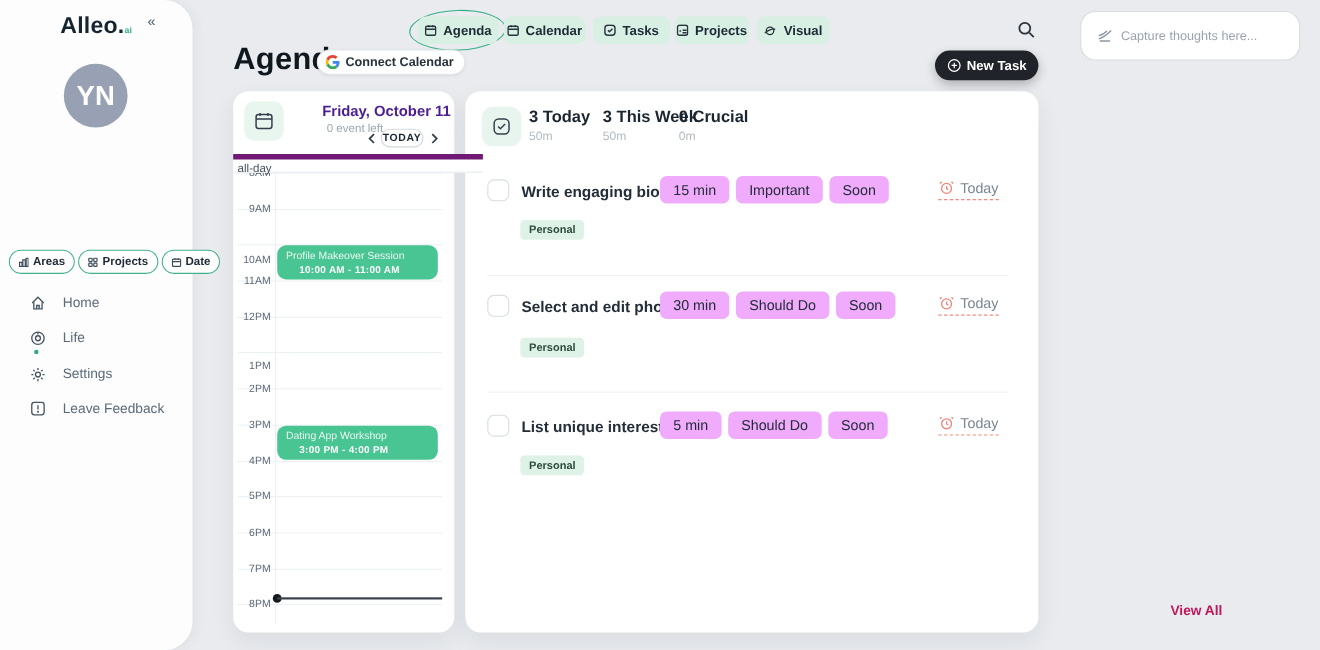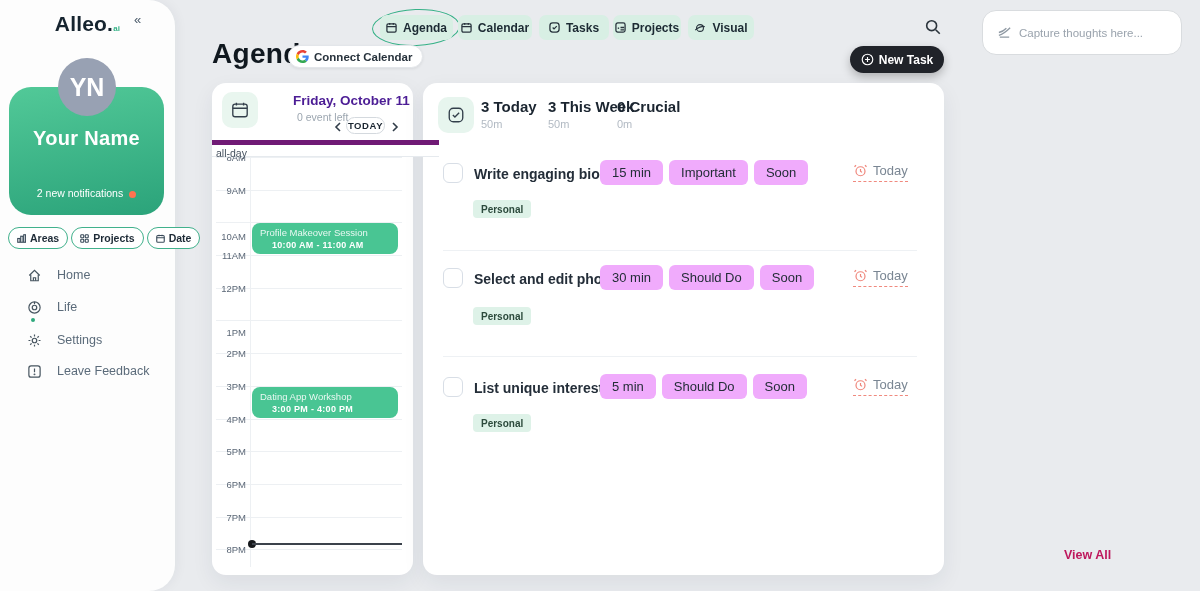--- a/index.html
+++ b/index.html
@@ -121,24 +121,20 @@
   .view-all { position:absolute; left:1064px; top:548px; font-size:12.5px; font-weight:bold;
     color:#be185d; cursor:pointer;}
 </style>
 </head>
 <body>
 
 <div class="sidebar">
   <div class="logo"><span>Alleo.</span><span class="ai">ai</span></div>
   <div class="collapse">«</div>
 
-  <div class="user-card">
-    <div class="user-name">Your Name</div>
-    <div class="notif"><span>2 new notifications</span><span class="notif-dot"></span></div>
-  </div>
   <div class="avatar">YN</div>
 
   <div class="filters">
     <div class="chip">
       <svg width="9" height="9" viewBox="0 0 12 12" fill="none" stroke="currentColor" stroke-width="1.5">
           <rect x="1" y="6" width="3" height="5"></rect>
           <rect x="5" y="3" width="3" height="8"></rect>
           <rect x="9" y="1" width="2.5" height="10"></rect>
         </svg>
       <span>Areas</span>

